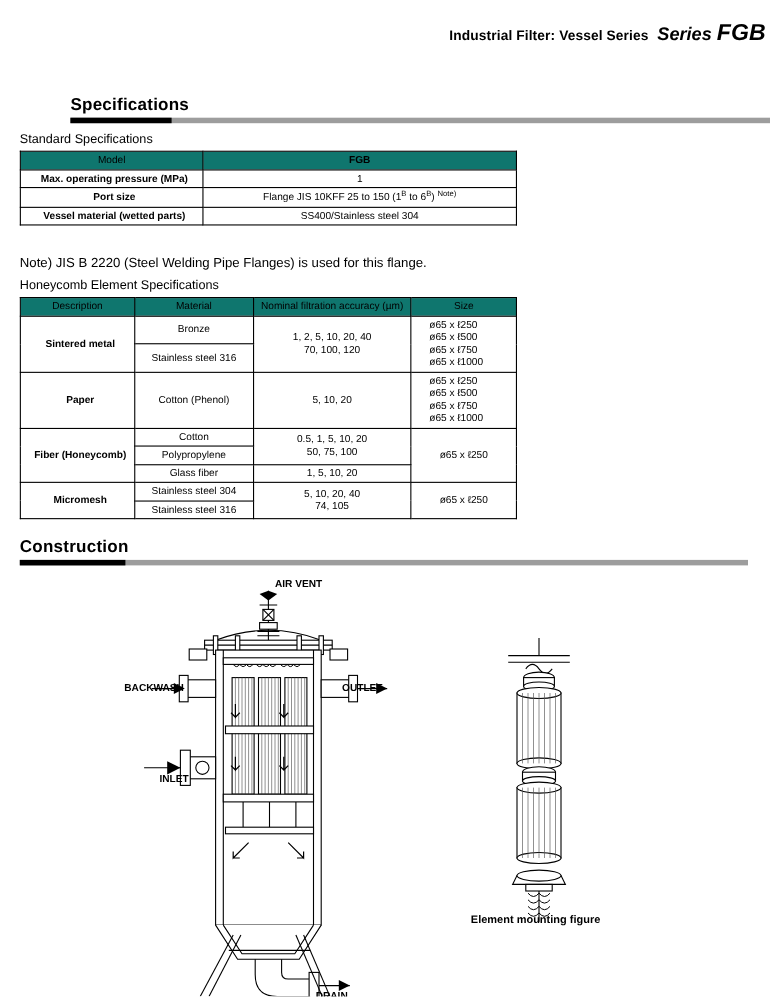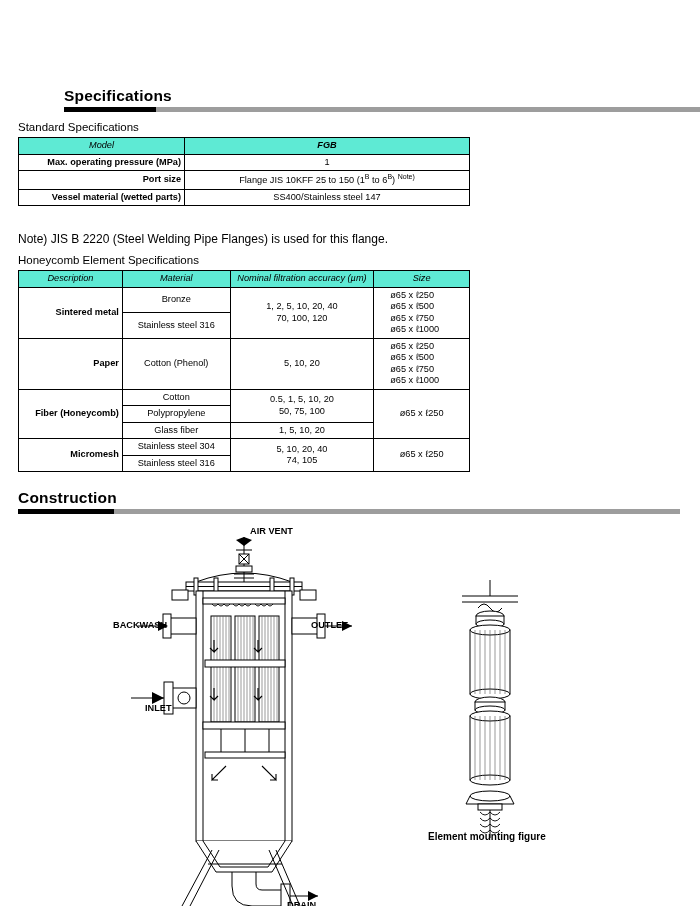--- a/index.html
+++ b/index.html
@@ -59,25 +59,24 @@
   }
   table td, table th {
     border: 1px solid #000;
     padding: 2px 3px;
     text-align: center;
     vertical-align: middle;
     font-weight: normal;
     line-height: 1.25;
   }
   thead td, thead th {
-    background: #5eead4;
+    background: #0f766e;
     font-weight: normal;
-    font-style: italic;
-  }
-  td.leftcell { text-align: right; padding-left: 8px; font-weight: bold; }
+  }
+  td.leftcell { text-align: center; padding-left: 8px; font-weight: bold; }
   td.hdr-bold { font-weight: bold; }
 
   #std-table { left: 18px; top: 137px; width: 452px; }
   #std-table td.lbl { width: 166px; }
 
   #elem-table { left: 18px; top: 270px; width: 452px; }
 
   .note {
     position: absolute; left: 18px; font-size: 12px;
   }
@@ -92,20 +91,23 @@
   }
   .fig-label {
     position: absolute; font-size: 9.2px; font-weight: bold;
   }
 </style>
 </head>
 <body>
 
 <div class="page">
 
+  <div class="doc-header">
+    <span class="kicker">Industrial Filter: Vessel Series</span><span class="series"><span>Series </span><span class="big">FGB</span></span>
+  </div>
 
   <div class="section-head" style="top: 87px; margin-left: 46px;">
     <div class="title">Specifications</div>
     <div class="rule"></div>
   </div>
 
   <div class="subhead" style="top: 121px;">Standard Specifications</div>
 
   <table id="std-table">
     <thead>
@@ -118,21 +120,21 @@
       <tr>
         <td class="lbl leftcell">Max. operating pressure (MPa)</td>
         <td>1</td>
       </tr>
       <tr>
         <td class="lbl leftcell">Port size</td>
         <td>Flange JIS 10KFF 25 to 150 (1<sup>B</sup> to 6<sup>B</sup>) <sup>Note)</sup></td>
       </tr>
       <tr>
         <td class="lbl leftcell">Vessel material (wetted parts)</td>
-        <td>SS400/Stainless steel 147</td>
+        <td>SS400/Stainless steel 304</td>
       </tr>
     </tbody>
   </table>
 
   <div class="note" style="top: 232px;">Note) JIS B 2220 (Steel Welding Pipe Flanges) is used for this flange.</div>
 
   <div class="subhead" style="top: 254px;">Honeycomb Element Specifications</div>
 
   <table id="elem-table">
     <thead>

